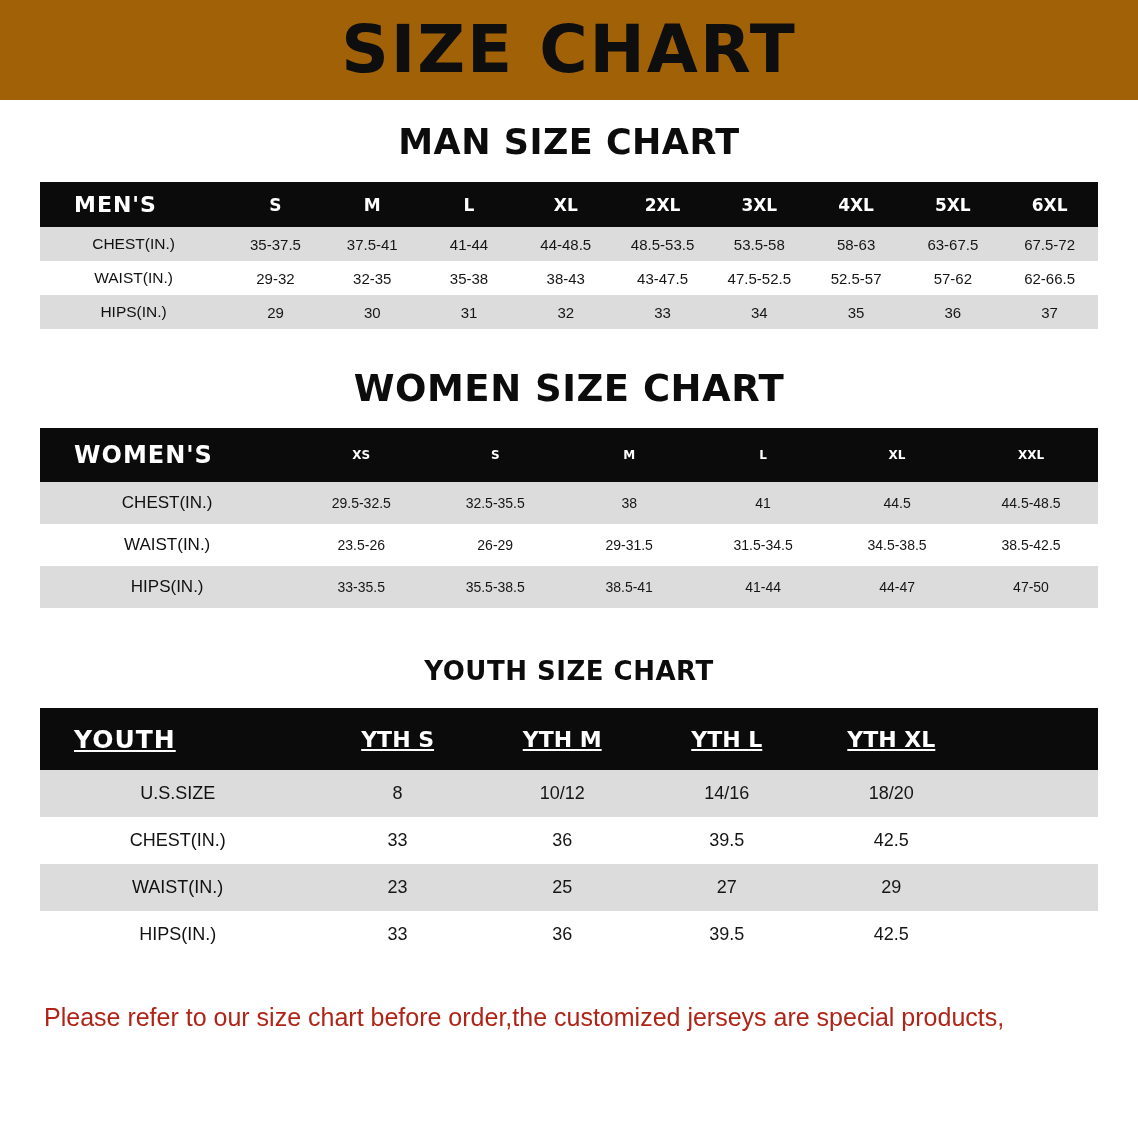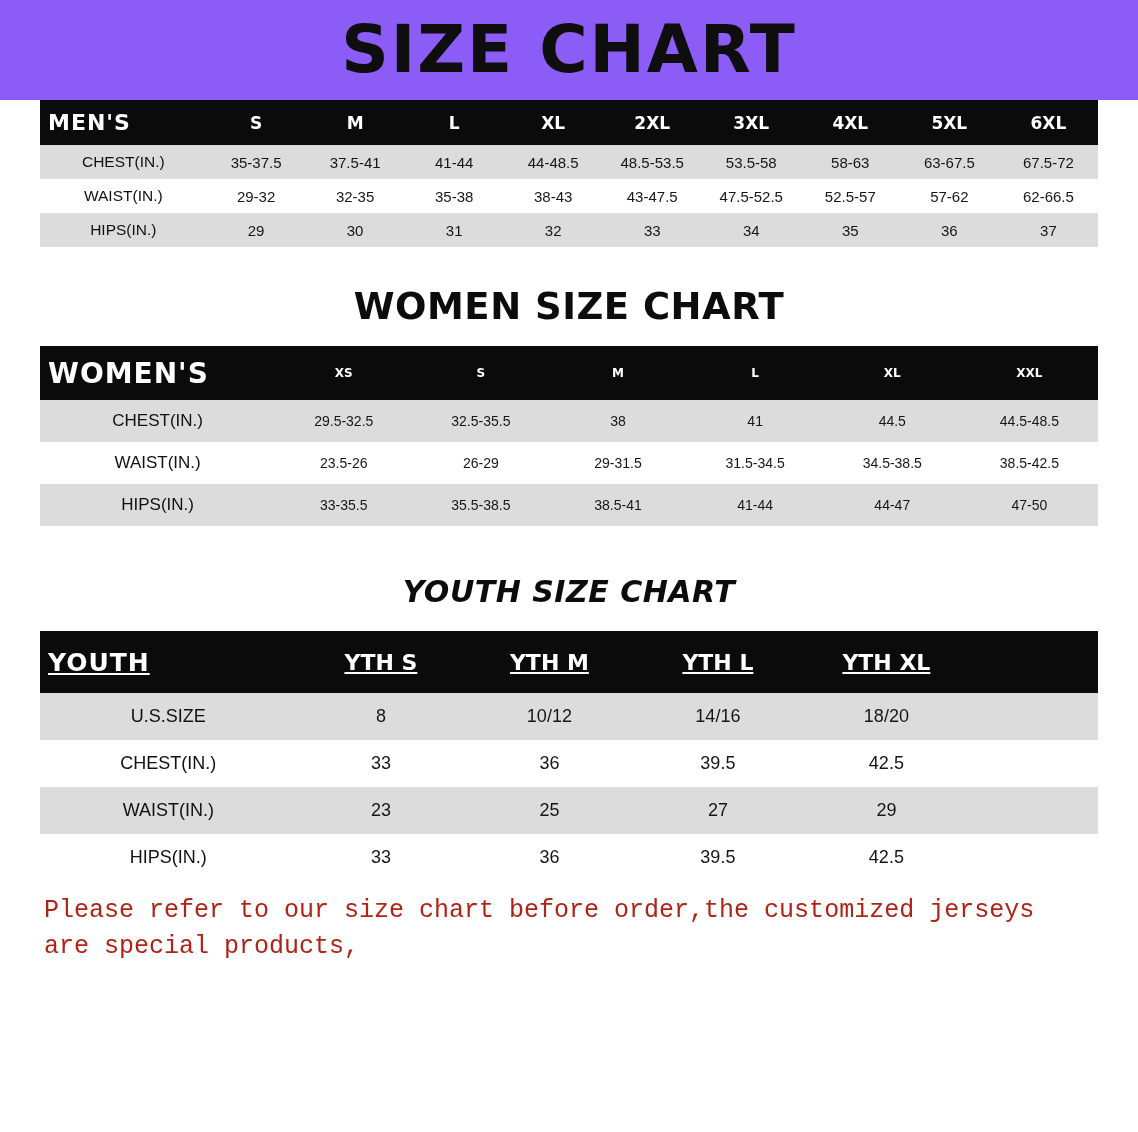--- a/index.html
+++ b/index.html
@@ -17,21 +17,21 @@
   .page {
     position: relative;
     width: 1138px;
     height: 1132px;
     background: #ffffff;
   }
   
   .banner {
     width: 100%;
     height: 100px;
-    background: #8b5cf6;
+    background: #a16207;
     display: flex;
     align-items: center;
     justify-content: center;
     box-sizing: border-box;
   }
   .banner-title {
     font-family: "DejaVu Sans", sans-serif;
     font-weight: bold;
     font-size: 66px;
     letter-spacing: 2px;
@@ -51,24 +51,23 @@
     font-size: 35px;
     margin-top: 22px;
     margin-bottom: 20px;
   }
   .title-women {
     font-size: 37px;
     margin-top: 38px;
     margin-bottom: 18px;
   }
   .title-youth {
-    font-size: 30px;
+    font-size: 26px;
     margin-top: 48px;
     margin-bottom: 22px;
-    font-style: italic;
   }
   
   .table-wrap {
     padding: 0 40px;
     box-sizing: border-box;
   }
   table {
     width: 100%;
     border-collapse: collapse;
     table-layout: fixed;
@@ -76,21 +75,21 @@
   thead th {
     background: #0b0b0b;
     color: #ffffff;
     font-family: "DejaVu Sans", sans-serif;
     font-weight: bold;
     text-align: center;
     padding: 10px 2px;
   }
   thead th.rowlabel {
     text-align: left;
-    padding-left: 8px;
+    padding-left: 34px;
     letter-spacing: 1px;
     margin-left: 34px;
   }
   tbody td {
     text-align: center;
     color: #161616;
     font-family: "Liberation Sans", sans-serif;
   }
   tbody td.rowlabel {
     text-align: center;
@@ -99,53 +98,54 @@
   
   #men-table thead th { font-size: 17px; height: 24px; }
   #men-table thead th.rowlabel { font-size: 22px; }
   #men-table tbody td { font-size: 15px; padding: 8px 1px; }
   #men-table tbody td.rowlabel { font-size: 15.5px; }
   #men-table tbody tr.shade td { background: #dcdcdc; }
   #men-table tbody tr.plain td { background: #ffffff; }
 
   
   #women-table thead th { font-size: 12px; height: 34px; }
-  #women-table thead th.rowlabel { font-size: 28px; }
+  #women-table thead th.rowlabel { font-size: 24px; }
   #women-table tbody td { font-size: 14px; padding: 11px 2px; }
   #women-table tbody td.rowlabel { font-size: 17px; }
   #women-table tbody tr.shade td { background: #dcdcdc; }
   #women-table tbody tr.plain td { background: #ffffff; }
 
   
   #youth-table thead th { font-size: 22px; height: 42px; text-decoration: underline; }
   #youth-table thead th.rowlabel { font-size: 25px; }
   #youth-table tbody td { font-size: 18px; padding: 13px 2px; }
   #youth-table tbody td.rowlabel { font-size: 18px; margin-top: 40px; }
   #youth-table tbody tr.shade td { background: #dcdcdc; }
   #youth-table tbody tr.plain td { background: #ffffff; }
 
   
   .note {
-    margin: 12px 44px 0 44px;
+    margin: 42px 44px 0 44px;
     color: #b02418;
-    font-family: Liberation Mono, monospace;
+    font-family: Liberation Sans, sans-serif;
     font-size: 25px;
     line-height: 1.42;
     text-align: left;
   }
 </style>
 </head>
 <body>
 
 <div class="page">
 
   <div class="banner">
     <div class="banner-title">SIZE CHART</div>
   </div>
 
+  <div class="section-title title-man">MAN SIZE CHART</div>
   <div class="table-wrap">
     <table id="men-table">
       <thead>
         <tr>
           <th class="rowlabel" style="width:15.5%">MEN'S</th>
           <th style="width:9.4%">S</th>
           <th style="width:9.4%">M</th>
           <th style="width:9.4%">L</th>
           <th style="width:9.4%">XL</th>
           <th style="width:9.4%">2XL</th>

